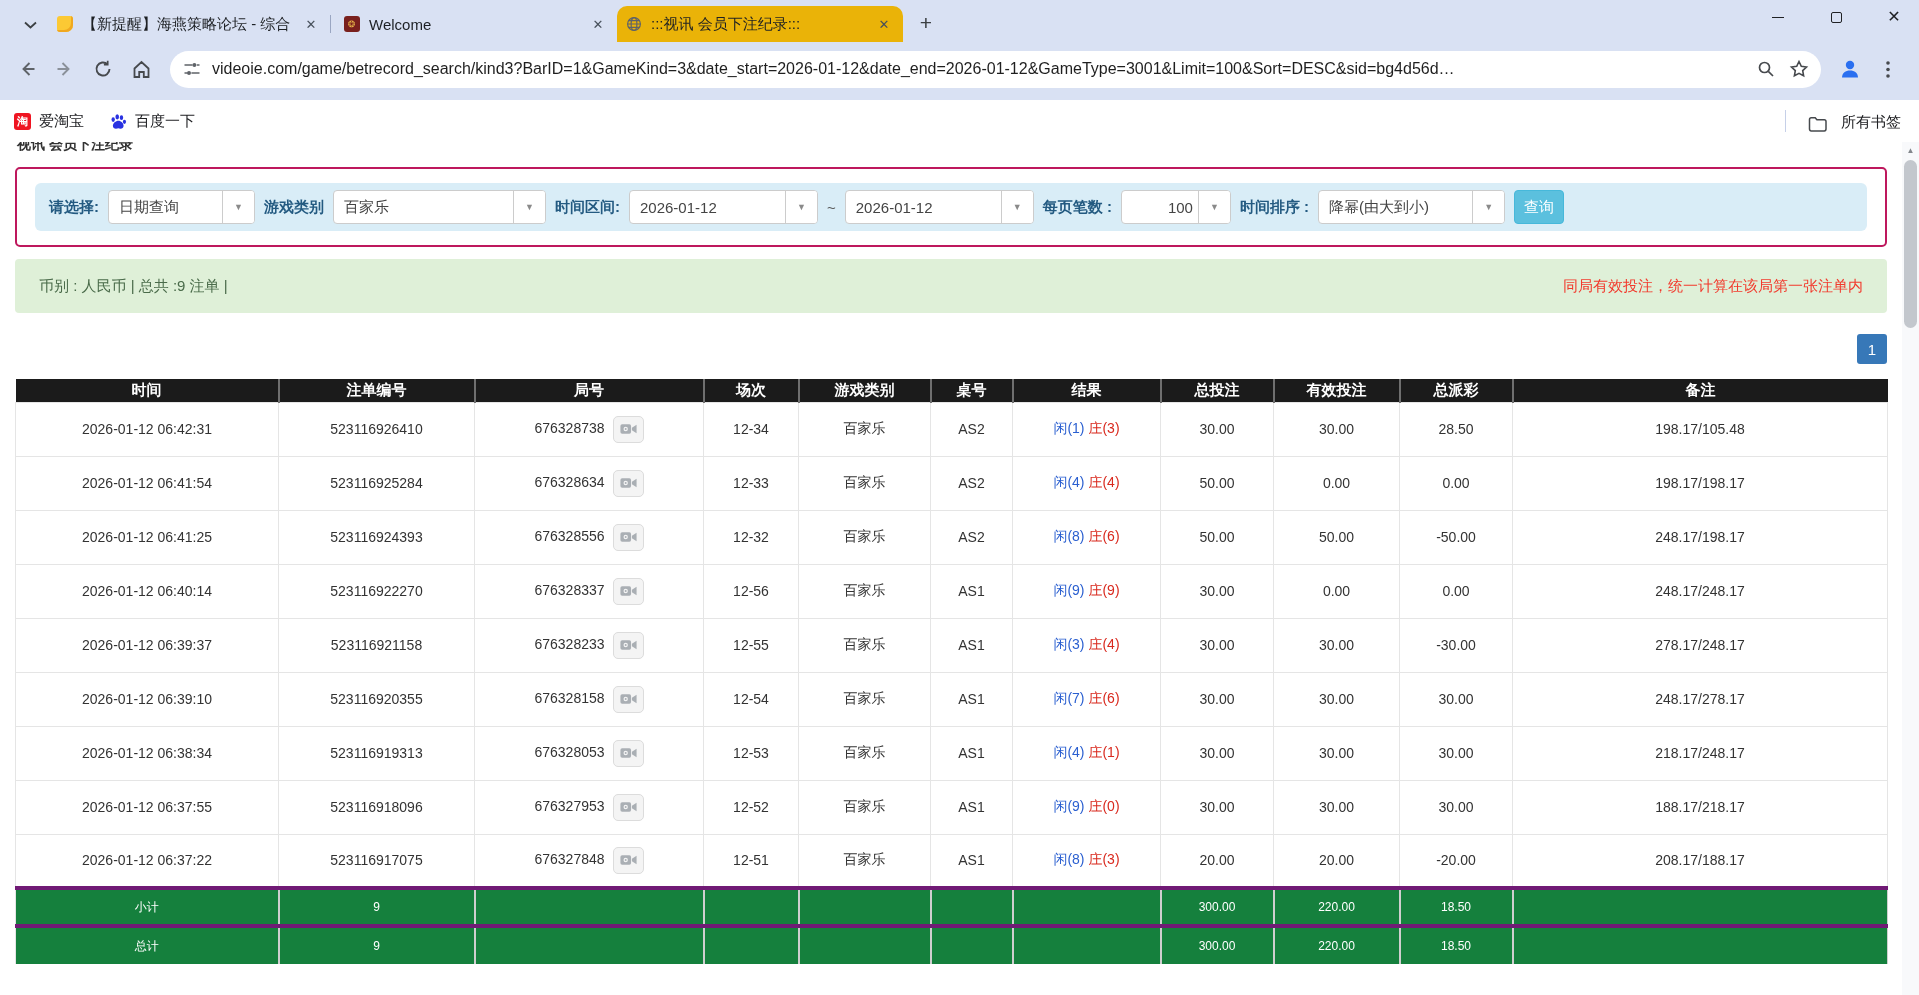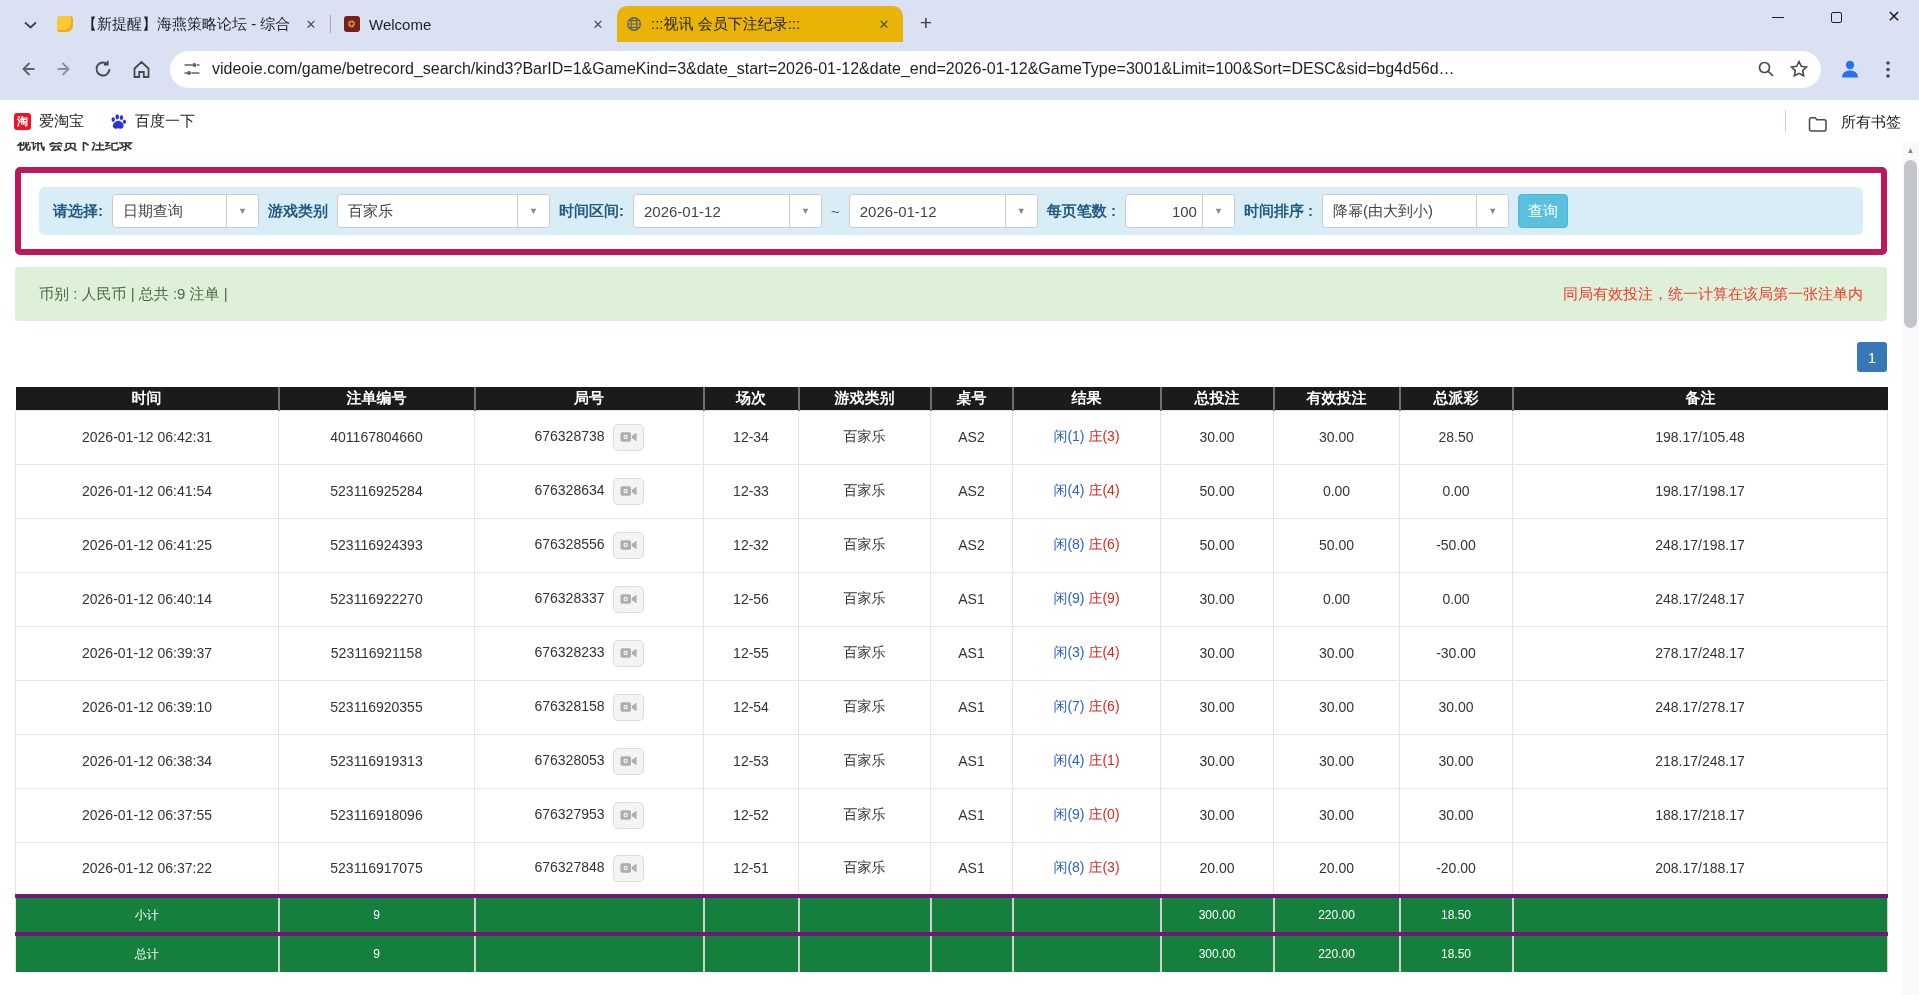--- a/index.html
+++ b/index.html
@@ -40,21 +40,21 @@
 
   
   .viewport { position:relative; height:853px; background:#fff; overflow:hidden; }
   .v-scrollbar { position:absolute; top:0; right:0; width:17px; height:100%; background:#f8f9fb; }
   .v-scroll-arrow { width:17px; height:16px; display:flex; align-items:center; justify-content:center; color:#83878c; font-size:8px; cursor:pointer; }
   .v-thumb { position:absolute; top:18px; left:2px; width:13px; height:168px; background:#c3c7cd; border-radius:7px; cursor:pointer; }
 
   .page { width:1872px; margin-left:15px; }
   .page-title { font-size:14px; line-height:30px; font-weight:700; color:#333; margin-top:-13px; margin-left:2px; }
 
-  .filter-panel { margin-top:8px; background:#fff; border:6px solid #be185d; border-radius:5px; padding:14px 18px; }
+  .filter-panel { margin-top:8px; background:#fff; border:2px solid #be185d; border-radius:5px; padding:14px 18px; }
   .filter-bar { background:#d9edf7; border-radius:6px; display:flex; align-items:center; padding:7px 14px; gap:9px; }
   .f-label { font-size:15px; font-weight:700; color:#235a81; white-space:nowrap; }
   .dd { height:34px; background:#fff; border:1px solid #ccc; border-radius:4px; display:flex; align-items:stretch; flex:0 0 auto; }
   .dd .dd-val { display:flex; align-items:center; padding:0 10px; font-size:15px; color:#444; flex:1; white-space:nowrap; overflow:hidden; }
   .dd .dd-arrow { width:32px; border-left:1px solid #ccc; display:flex; align-items:center; justify-content:center; color:#8a8a8a; font-size:9px; border-radius:0 3px 3px 0; background:#fff; cursor:pointer; }
   .dd-select { width:147px; } .dd-game { width:213px; } .dd-date { width:189px; } .dd-perpage { width:110px;padding-left:36px; } .dd-sort { width:187px; }
   .tilde { font-size:15px; color:#555; }
   .btn-search { width:50px; height:34px; background:#5bc0de; border:1px solid #46b8da; color:#fff; border-radius:4px; font-size:15px; display:flex; align-items:center; justify-content:center; cursor:pointer; flex:0 0 auto; }
 
   .summary-bar { margin-top:12px; height:54px; background:#dff0d8; border-radius:4px; display:flex; align-items:center; justify-content:space-between; padding:0 24px; }
@@ -290,21 +290,21 @@
             <th>结果</th>
             <th>总投注</th>
             <th>有效投注</th>
             <th>总派彩</th>
             <th>备注</th>
           </tr>
         </thead>
       <tbody>
           <tr>
             <td>2026-01-12 06:42:31</td>
-            <td>401167804660</td>
+            <td>523116926410</td>
             <td><span>676328738</span><span class="cam">
                 <svg width="17" height="14" viewBox="0 0 20 16" fill="#aaafb4">
                   <rect x="0.5" y="2.5" width="12.5" height="11" rx="2"></rect>
                   <path d="M14 6.5l5.5-3.5v10L14 9.5z"></path>
                   <circle cx="6.7" cy="8" r="2.6" fill="#f4f4f4"></circle>
                   <circle cx="6.7" cy="8" r="1.2" fill="#aaafb4"></circle>
                 </svg>
               </span></td>
             <td>12-34</td>
             <td>百家乐</td>

